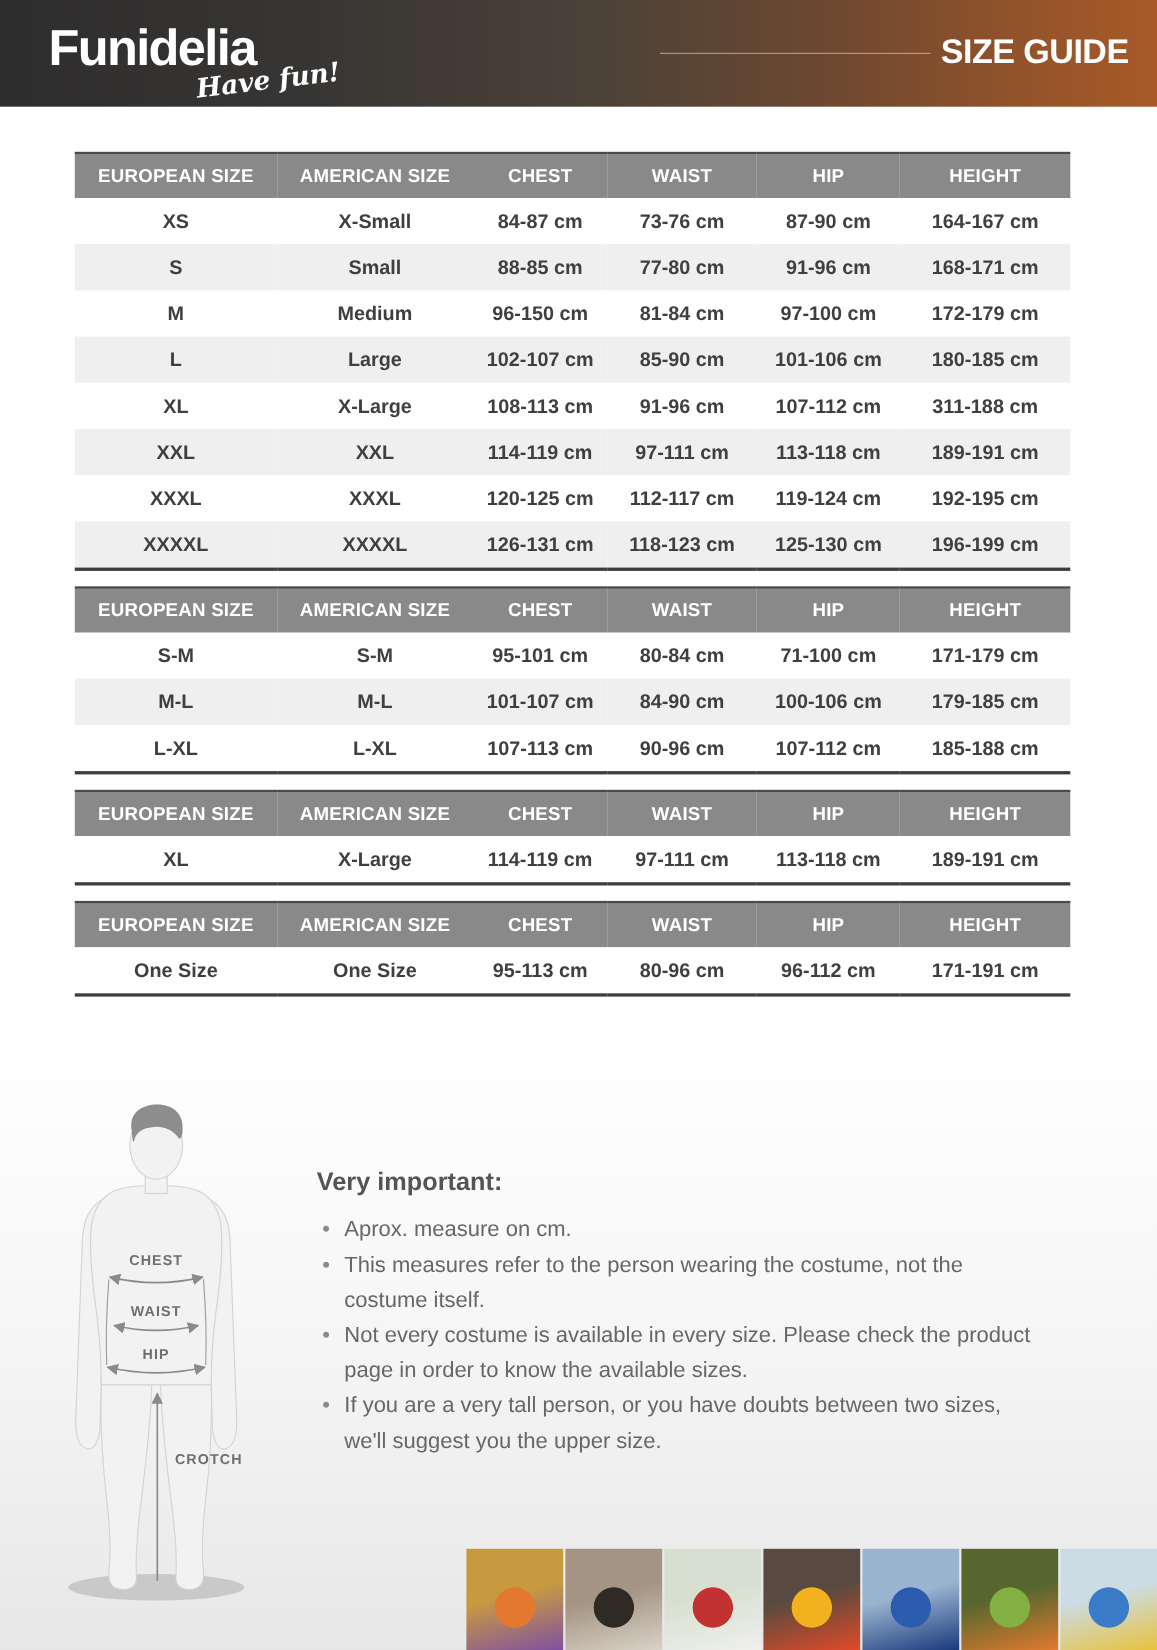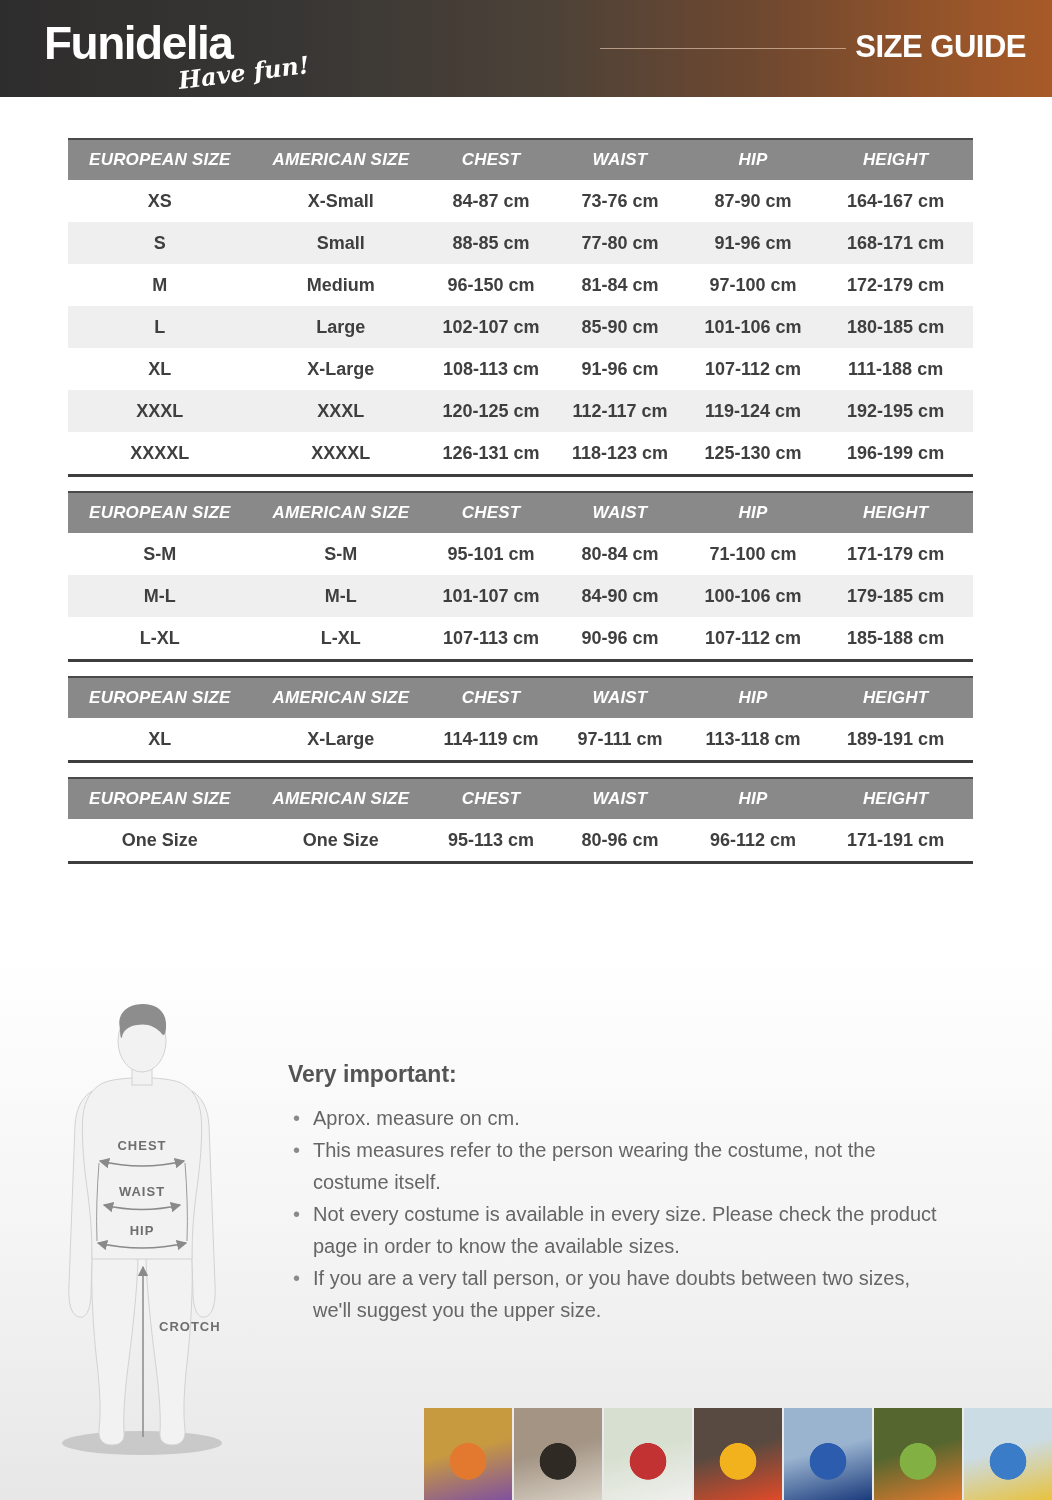--- a/index.html
+++ b/index.html
@@ -15,21 +15,21 @@
              font-style:italic;font-weight:bold;font-size:24px;color:#fff;transform:rotate(-7deg);}
   .hdr-line{position:absolute;left:600px;top:48px;width:246px;height:1px;background:rgba(255,226,200,.55);}
   .hdr-title{position:absolute;right:26px;top:29px;margin:0;font-size:31px;font-weight:bold;
              color:#fff;letter-spacing:-.5px;}
 
   
   .tables{position:absolute;top:138px;left:68px;width:905px;}
   .size-table{width:100%;border-collapse:collapse;table-layout:fixed;margin:0 0 14px 0;
               border-top:2px solid #4a4a4a;border-bottom:3px solid #3e3e3e;}
   .size-table th{background:#898989;color:#ffffff;height:40px;font-size:17px;font-weight:bold;
-                 letter-spacing:.2px;padding:0;font-style:italic;}
+                 letter-spacing:.2px;padding:0;}
   .size-table td{height:42px;text-align:center;vertical-align:middle;font-size:18px;
                  color:#3f3f3f;font-weight:bold;padding:0;}
   .size-table tbody tr:nth-child(even) td{background:#efefef;}
   .size-table th:nth-child(1),.size-table td:nth-child(1){width:20.3%;}
   .size-table th:nth-child(2),.size-table td:nth-child(2){width:19.7%;}
   .size-table th:nth-child(3),.size-table td:nth-child(3){width:13.5%;}
   .size-table th:nth-child(4),.size-table td:nth-child(4){width:15%;}
   .size-table th:nth-child(5),.size-table td:nth-child(5){width:14.4%;}
   .size-table th:nth-child(6),.size-table td:nth-child(6){width:17.1%;}
 
@@ -107,21 +107,29 @@
             <td>85-90 cm</td>
             <td>101-106 cm</td>
             <td>180-185 cm</td>
           </tr>
           <tr>
             <td>XL</td>
             <td>X-Large</td>
             <td>108-113 cm</td>
             <td>91-96 cm</td>
             <td>107-112 cm</td>
-            <td>111-188 cm</td>
+            <td>311-188 cm</td>
+          </tr>
+          <tr>
+            <td>XXL</td>
+            <td>XXL</td>
+            <td>114-119 cm</td>
+            <td>97-111 cm</td>
+            <td>113-118 cm</td>
+            <td>189-191 cm</td>
           </tr>
           <tr>
             <td>XXXL</td>
             <td>XXXL</td>
             <td>120-125 cm</td>
             <td>112-117 cm</td>
             <td>119-124 cm</td>
             <td>192-195 cm</td>
           </tr>
           <tr>

